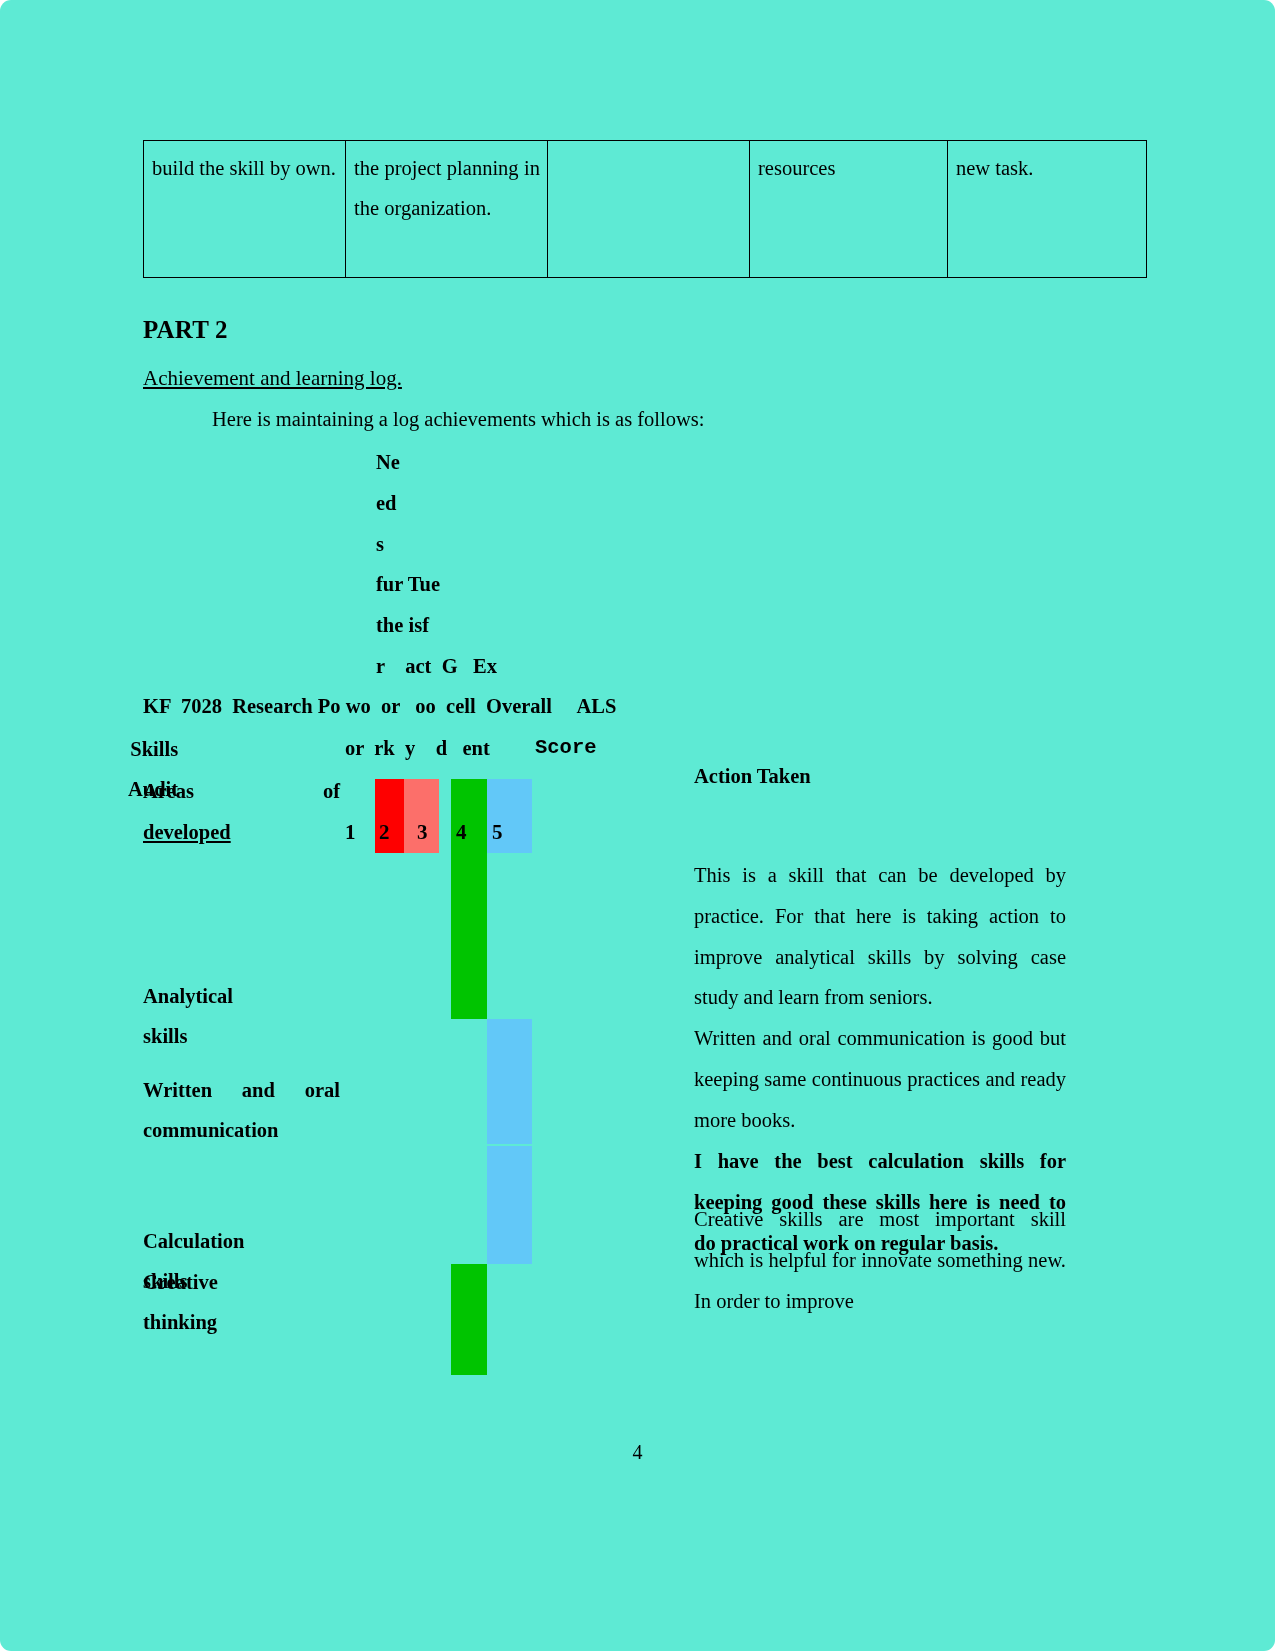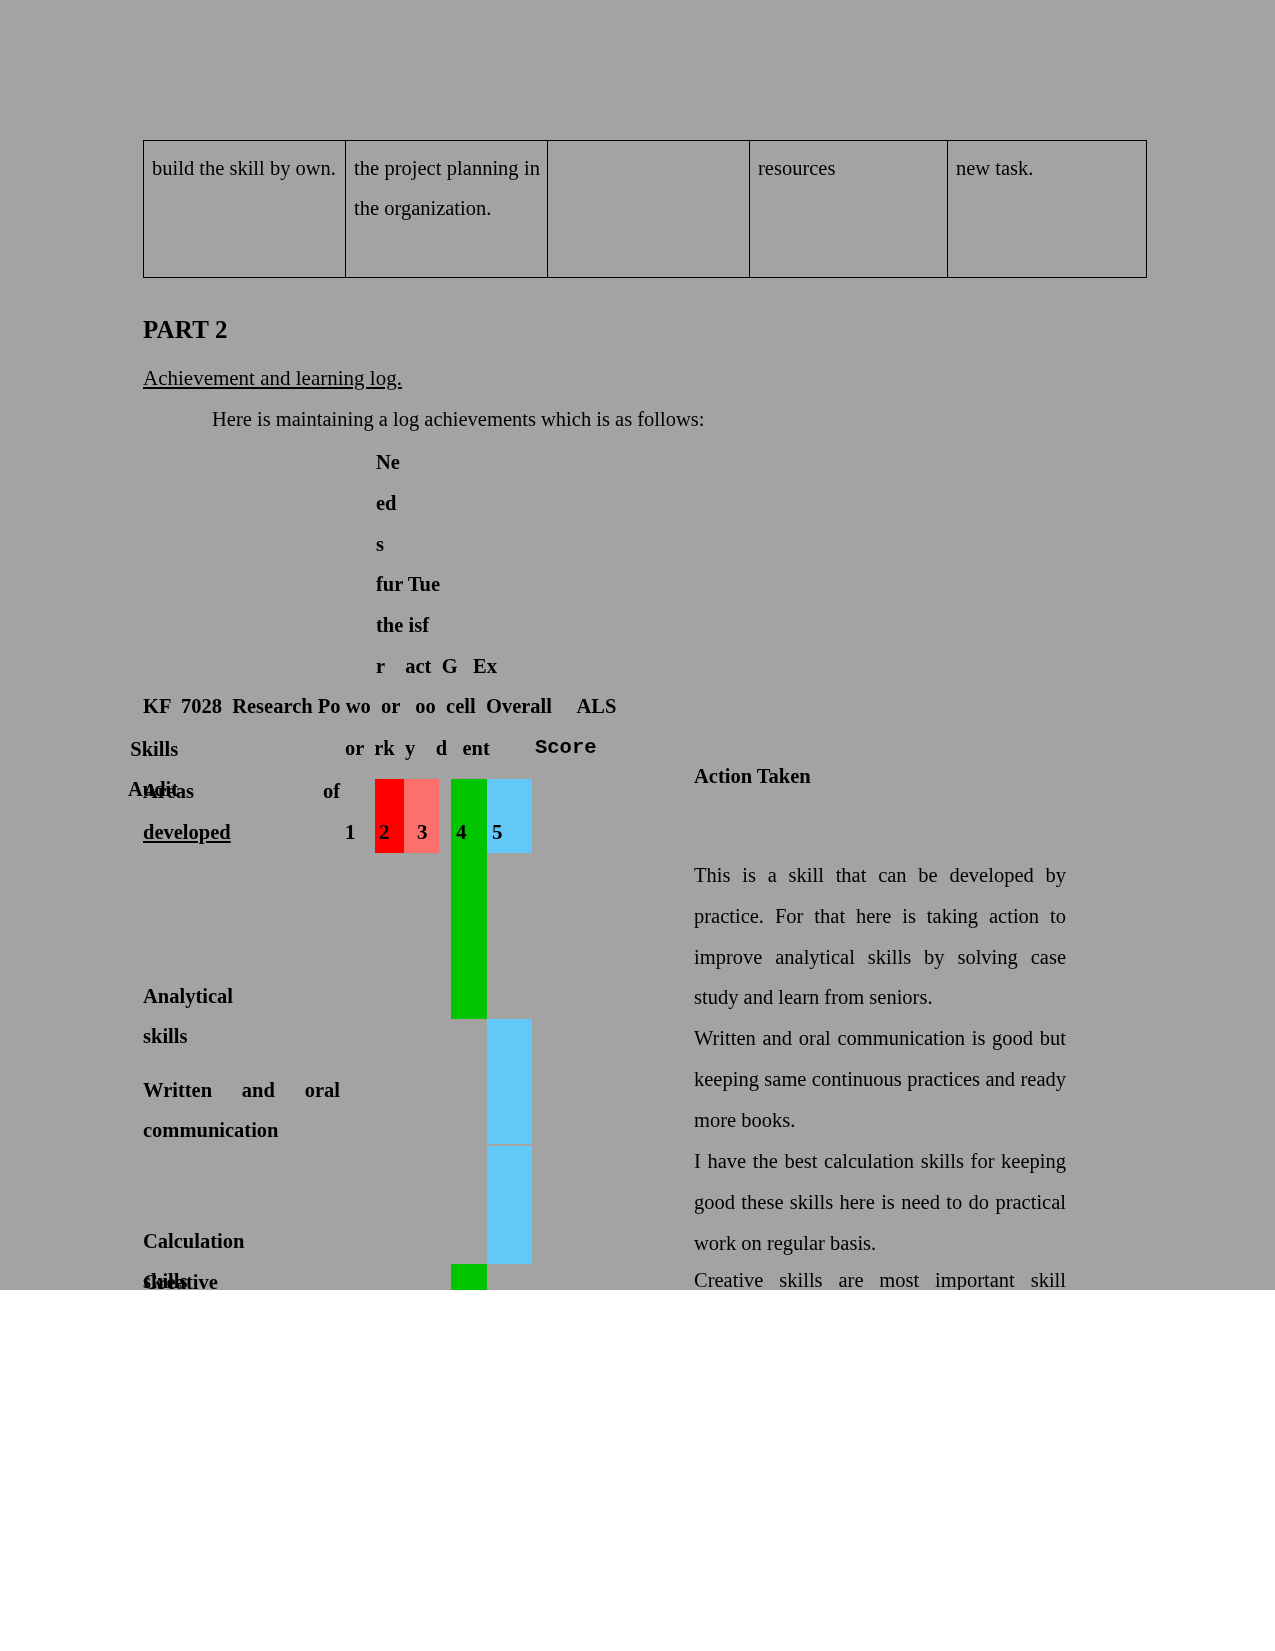--- a/index.html
+++ b/index.html
@@ -7,23 +7,24 @@
     padding: 0;
     background: #ffffff;
   }
   body {
     font-family: "Liberation Serif", "DejaVu Serif", serif;
     color: #000000;
   }
   .page {
     position: relative;
     width: 1275px;
-    height: 1290px;
-    background: #a3a3a3;
+    height: 1651px;
+    background: #5eead4;
     overflow: hidden;
+    border-radius: 11px;
   }
 
   
   .top-table {
     position: absolute;
     left: 143px;
     top: 140px;
     width: 923px;
     border-collapse: collapse;
     table-layout: fixed;
@@ -187,20 +188,20 @@
 
     <div class="rowlabel" style="left:143px; top:1059px; width:197px; text-align:justify; text-align-last:justify;margin-top:12px;">
       <span class="spread" style="width:197px;">Written and oral communication</span>
     </div>
 
     <div class="rowlabel" style="left:143px; top:1222px;">Calculation skills</div>
     <div class="rowlabel" style="left:143px; top:1263px;">Creative thinking</div>
 
     <div class="actiontext" style="top:855px;">This is a skill that can be developed by practice. For that here is taking action to improve analytical skills by solving case study and learn from seniors.</div>
     <div class="actiontext" style="top:1018px;">Written and oral communication is good but keeping same continuous practices and ready more books.</div>
-    <div class="actiontext" style="top:1141px;">I have the best calculation skills for keeping good these skills here is need to do practical work on regular basis.</div>
-    <div class="actiontext" style="top:1260px;">Creative skills are most important skill which is helpful for innovate something new. In order to improve</div>
+    <div class="actiontext" style="top:1141px;font-weight:bold;">I have the best calculation skills for keeping good these skills here is need to do practical work on regular basis.</div>
+    <div class="actiontext" style="top:1199px;">Creative skills are most important skill which is helpful for innovate something new. In order to improve</div>
 
   </div>
 
   <div class="pagenum">4</div>
 
 </div>
 
 </body></html>

